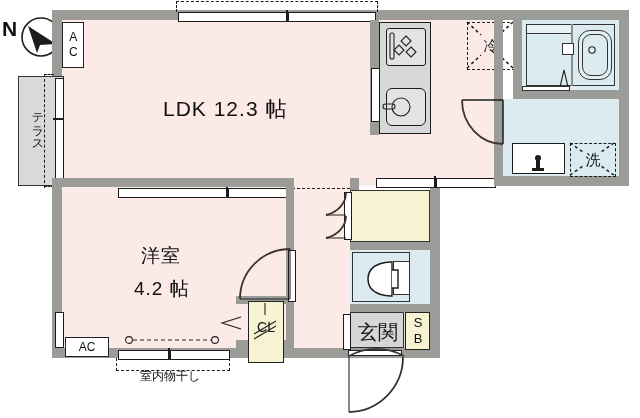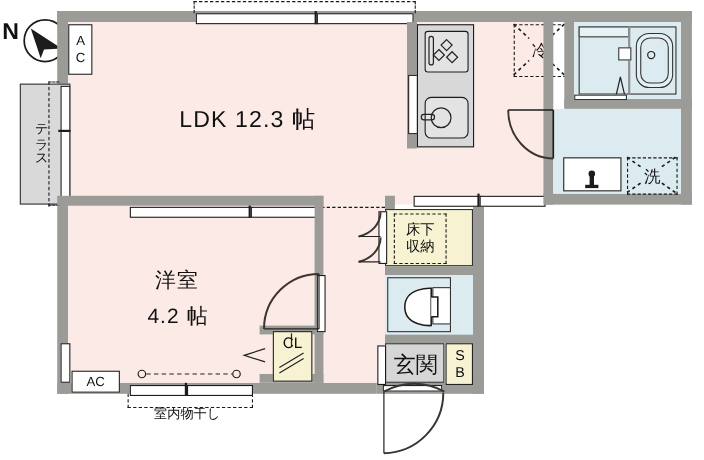--- a/index.html
+++ b/index.html
@@ -206,40 +206,36 @@
   <div class="lbl lbl-sm" style="left:140px;top:325px;margin-top:45px;">室内物干し</div>
   <svg class="ab" style="left:124px;top:332px;width:96px;height:16px;">
     <circle cx="5" cy="8" r="3.4" class="stroke-t" fill="#ffffff"></circle>
     <circle cx="91" cy="8" r="3.4" class="stroke-t" fill="#ffffff"></circle>
     <path d="M9 8 L87 8" class="stroke-t" stroke-dasharray="4 3"></path>
   </svg>
 
   <div class="ab wall" style="left:236px;top:296px;width:58px;height:8px;"></div>
   <div class="ab wall" style="left:236px;top:340px;width:58px;height:8px;"></div>
   <div class="ab wall" style="left:286px;top:296px;width:8px;height:52px;"></div>
-  <div class="tagbox cream" style="left:248px;top:301px;width:34px;height:42px;align-items:flex-start;padding-top:2px;">
+  <div class="tagbox cream" style="left:248px;top:301px;width:34px;height:42px;align-items:flex-start;padding-top:18px;">
     <span style="font-size:14px;">CL</span>
   </div>
   <svg class="ab" style="left:248px;top:301px;width:34px;height:42px;">
     <path d="M17 2 L17 14" class="stroke-t"></path>
     <path d="M6 33 L28 20 M6 38 L28 25" class="stroke-t"></path>
   </svg>
 
   <svg class="ab" style="left:220px;top:316px;width:22px;height:14px;">
     <path d="M21 1 L2 7 L21 13" class="stroke-t"></path>
   </svg>
 
   <div class="ab wall" style="left:286px;top:186px;width:8px;height:112px;"></div>
   <div class="ab wall" style="left:350px;top:186px;width:9px;height:10px;"></div>
 
   <div class="ab room-cream outline-thin" style="left:350px;top:190px;width:80px;height:52px;"></div>
-  <div class="dashbox" style="left:358px;top:194px;width:46px;height:44px;flex-direction:column;line-height:1.15;font-size:13px;">
-    <span>床下</span>
-    <span>収納</span>
-  </div>
 
   <div class="win" style="left:344px;top:192px;width:6px;height:46px;"></div>
   <svg class="ab" style="left:318px;top:192px;width:30px;height:48px;">
     <path d="M28 1 A27 23 0 0 1 8 23" class="stroke-d"></path>
     <path d="M28 24 A27 23 0 0 1 8 46" class="stroke-d"></path>
     <path d="M8 23 L28 23 M8 46 L28 46" class="stroke-t"></path>
   </svg>
 
   <div class="ab wall" style="left:350px;top:242px;width:80px;height:8px;"></div>
   <div class="ab wall" style="left:350px;top:304px;width:80px;height:8px;"></div>

